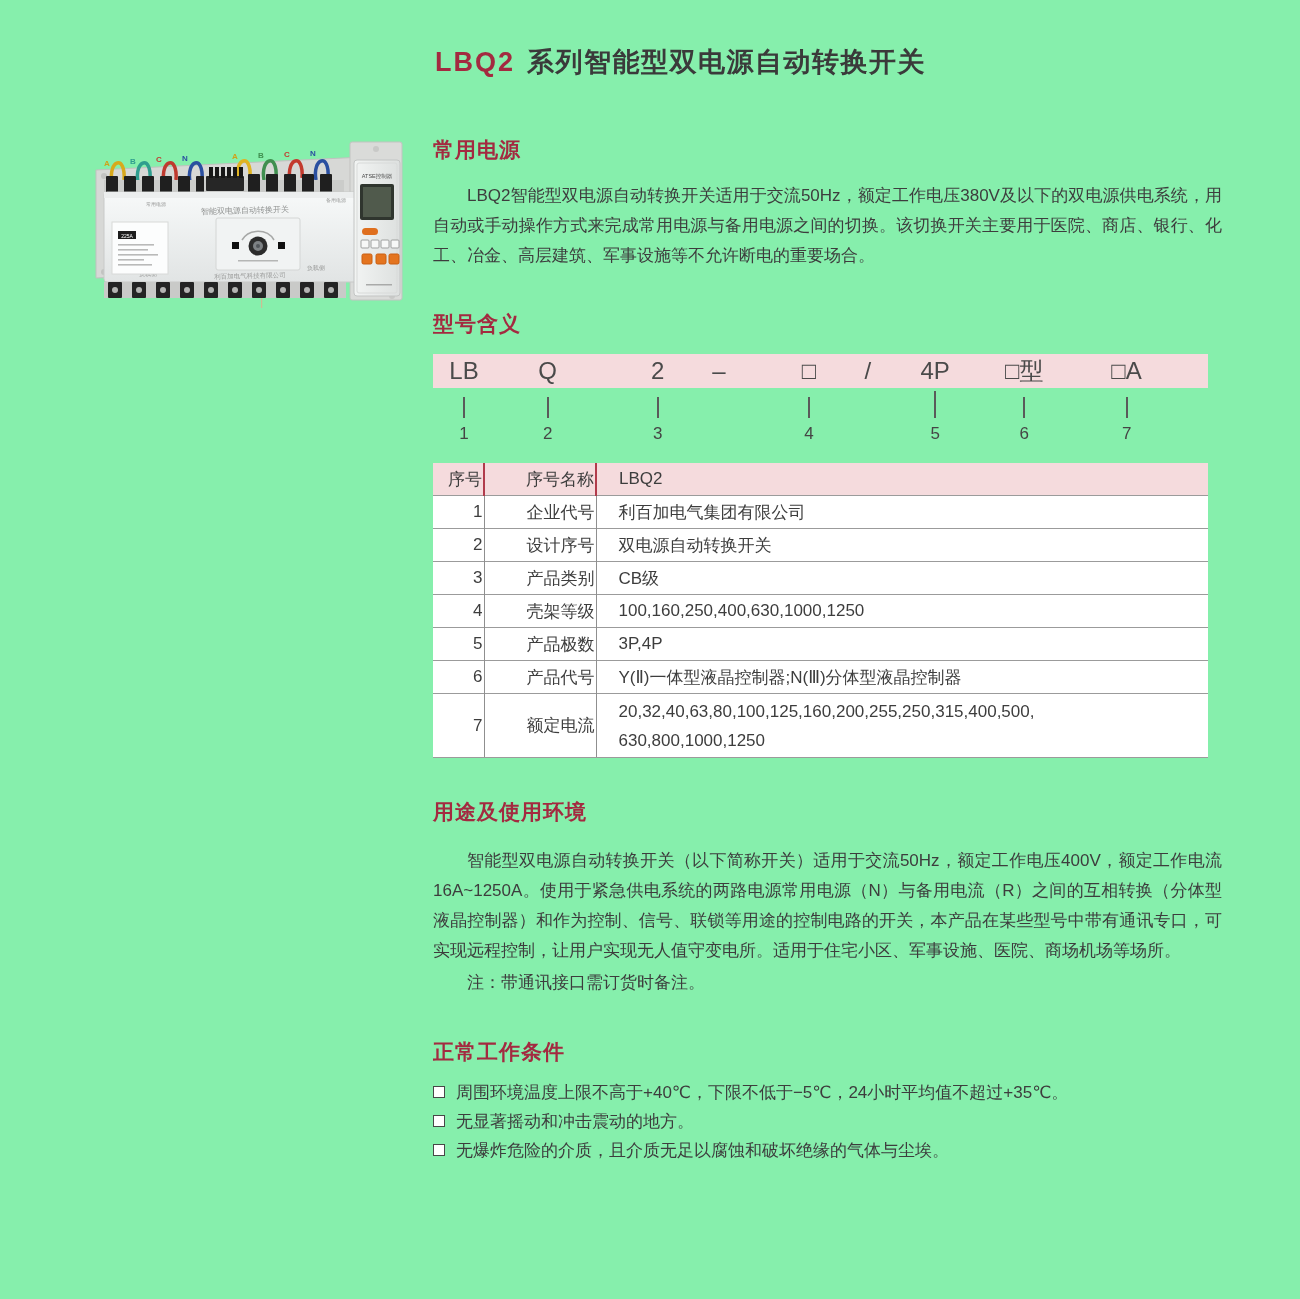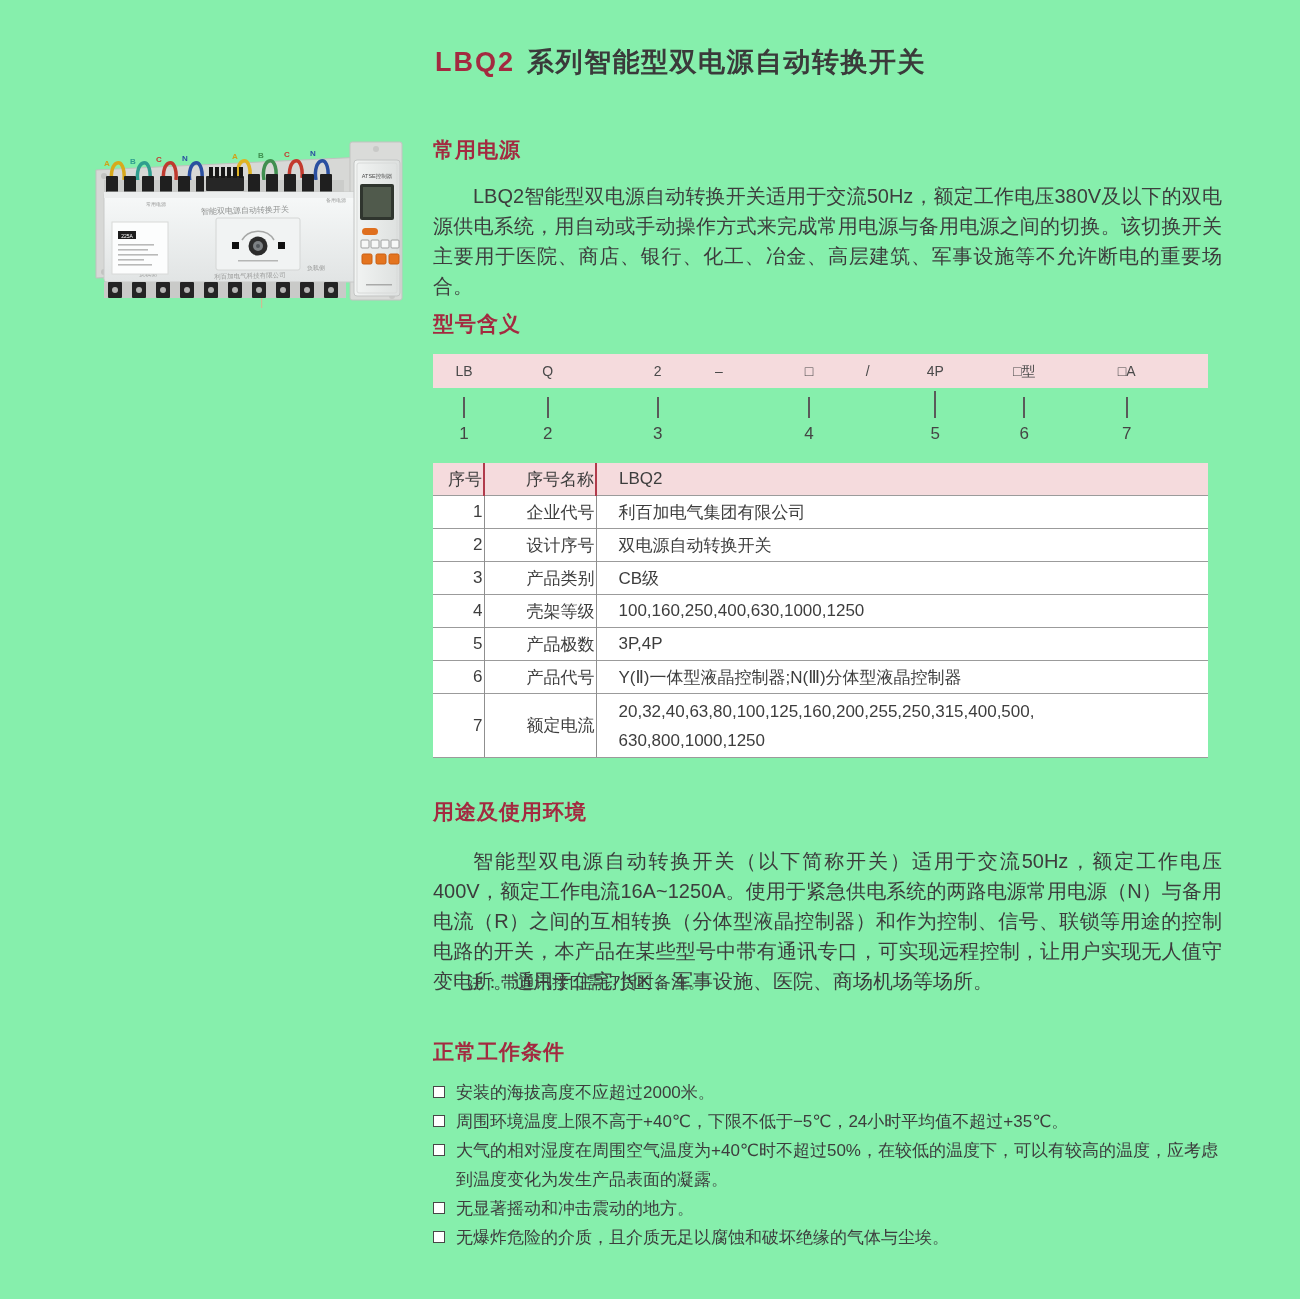--- a/index.html
+++ b/index.html
@@ -8,28 +8,28 @@
     font-family:"Liberation Sans","DejaVu Sans",sans-serif;color:#3d3d3d;
   }
   
   .page-title{position:absolute;left:435px;top:44px;font-size:27px;font-weight:bold;
     color:#3a3a3a;letter-spacing:1.5px;white-space:nowrap;}
   .page-title .model{color:#A32A40;margin-right:12px;letter-spacing:2px;}
   
   .sec-heading{position:absolute;left:433px;font-size:21px;font-weight:bold;color:#A32A40;
     letter-spacing:1px;}
   
-  .para{position:absolute;left:433px;width:789px;font-size:20px;line-height:30px;
+  .para{position:absolute;left:433px;width:789px;font-size:17px;line-height:30px;
     text-align:justify;text-indent:2em;color:#3d3d3d;}
   .note-line{position:absolute;left:433px;width:789px;font-size:17px;line-height:30px;
     text-indent:2em;color:#3d3d3d;}
   
   .band{position:absolute;left:433px;top:354px;width:775px;height:34px;background:#F5DBDD;}
   .band-item{position:absolute;top:0;transform:translateX(-50%);line-height:34px;
-    font-size:14px;color:#4a4a4a;white-space:nowrap;}
+    font-size:24px;color:#4a4a4a;white-space:nowrap;}
   .ruler{position:absolute;left:433px;top:397px;width:775px;height:24px;}
   .tick{position:absolute;top:0;width:2px;height:21px;background:#5a5a5a;transform:translateX(-50%);}
   .tick.tall{top:-6px;height:27px;}
   .nums{position:absolute;left:433px;top:424px;width:775px;height:24px;}
   .num{position:absolute;top:0;transform:translateX(-50%);font-size:17px;color:#454545;}
   
   .spec-table{position:absolute;left:433px;top:463px;width:775px;border-collapse:collapse;
     table-layout:fixed;font-size:17px;color:#3d3d3d;}
   .spec-table th{height:30px;background:#F5DBDD;font-weight:normal;border-bottom:1px solid #9b9b9b;}
   .spec-table th.sep{border-left:2px solid #B13B4B;}
@@ -289,29 +289,21 @@
   </table>
 
   <div class="sec-heading" style="top:798px;">用途及使用环境</div>
   <div class="para" style="top:846px;">智能型双电源自动转换开关（以下简称开关）适用于交流50Hz，额定工作电压400V，额定工作电流16A~1250A。使用于紧急供电系统的两路电源常用电源（N）与备用电流（R）之间的互相转换（分体型液晶控制器）和作为控制、信号、联锁等用途的控制电路的开关，本产品在某些型号中带有通讯专口，可实现远程控制，让用户实现无人值守变电所。适用于住宅小区、军事设施、医院、商场机场等场所。</div>
   <div class="note-line" style="top:968px;">注：带通讯接口需订货时备注。</div>
 
   <div class="sec-heading" style="top:1038px;">正常工作条件</div>
   <div class="cond-list">
     <div class="cond-item">
       <span class="cbox"></span>
-      <span>安装的海拔高度不应超过2000米。</span>
-    </div>
-    <div class="cond-item">
-      <span class="cbox"></span>
       <span>周围环境温度上限不高于+40℃，下限不低于−5℃，24小时平均值不超过+35℃。</span>
-    </div>
-    <div class="cond-item">
-      <span class="cbox"></span>
-      <span>大气的相对湿度在周围空气温度为+40℃时不超过50%，在较低的温度下，可以有较高的温度，应考虑到温度变化为发生产品表面的凝露。</span>
     </div>
     <div class="cond-item">
       <span class="cbox"></span>
       <span>无显著摇动和冲击震动的地方。</span>
     </div>
     <div class="cond-item">
       <span class="cbox"></span>
       <span>无爆炸危险的介质，且介质无足以腐蚀和破坏绝缘的气体与尘埃。</span>
     </div>
   </div>

